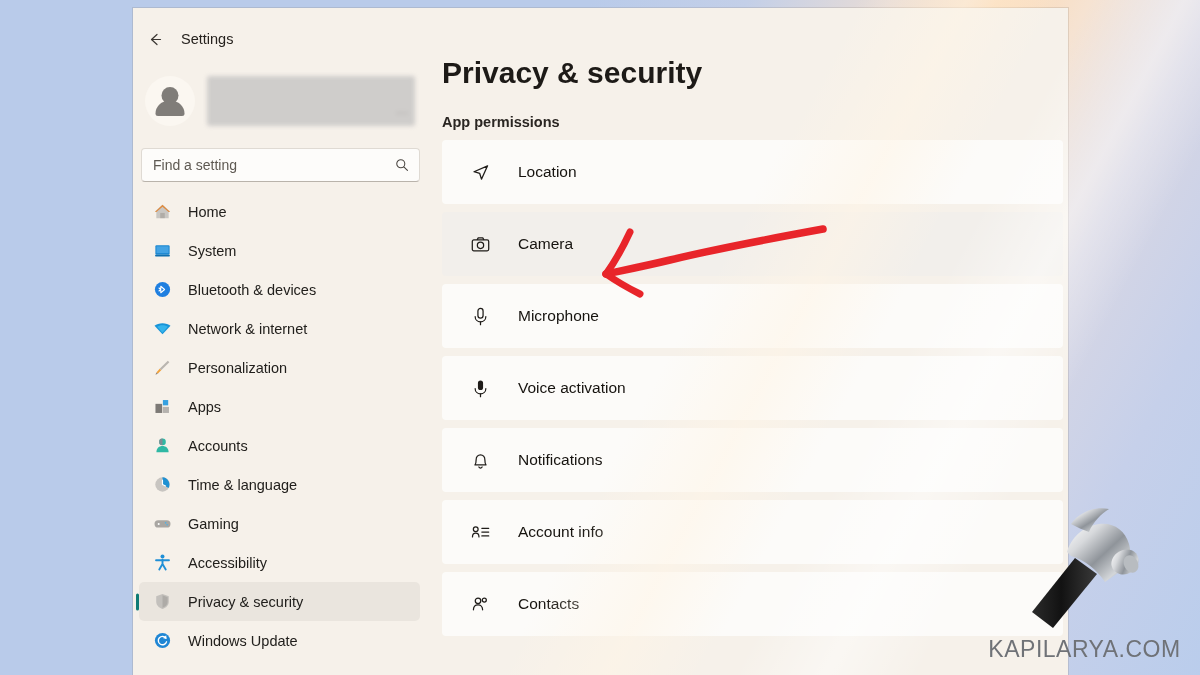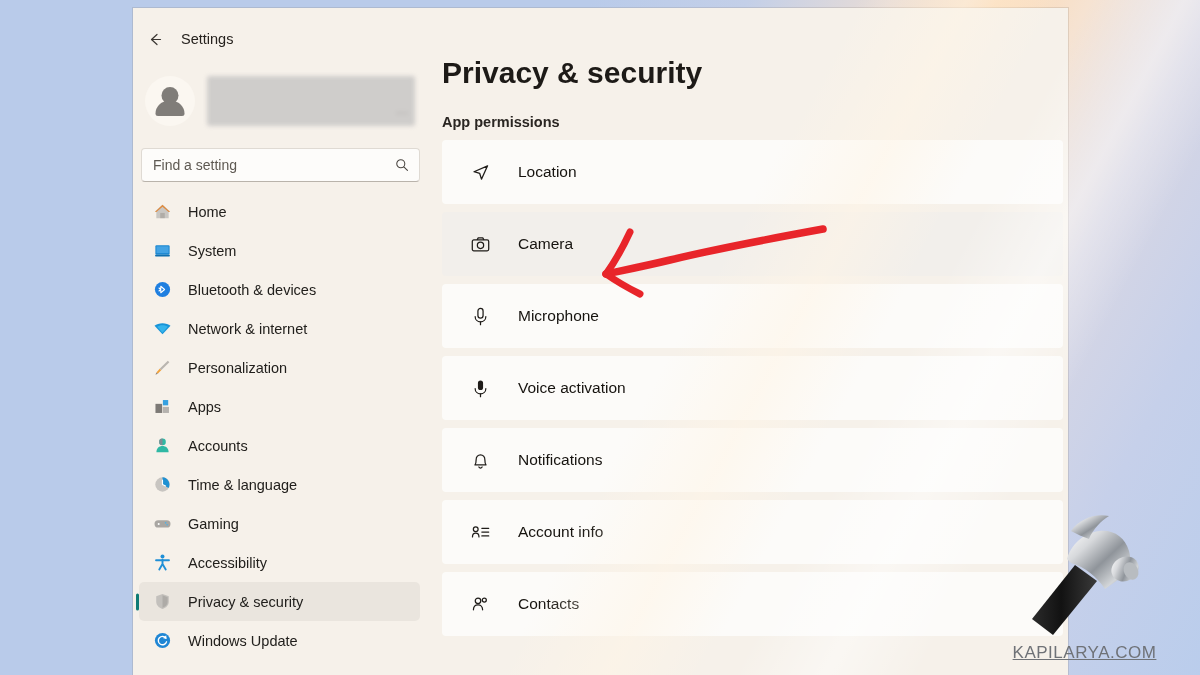--- a/index.html
+++ b/index.html
@@ -228,26 +228,25 @@
   #watermark {
     position: absolute;
     right: 8px; bottom: 12px;
     z-index: 25;
     width: 215px;
     text-align: center;
     pointer-events: none;
   }
   #watermark-hammer { display: block; margin: 0 auto; }
   #watermark-text {
-    font-size: 17px;
+    font-size: 23px;
     letter-spacing: .5px;
     color: #6f7277;
     font-family: "Liberation Sans", sans-serif;
     margin-top: -4px;
-    text-decoration: underline;
   }
 </style>
 </head>
 <body>
 
 <div id="desktop">
 
   <div id="settings-window">
 
     <div id="sidebar">

